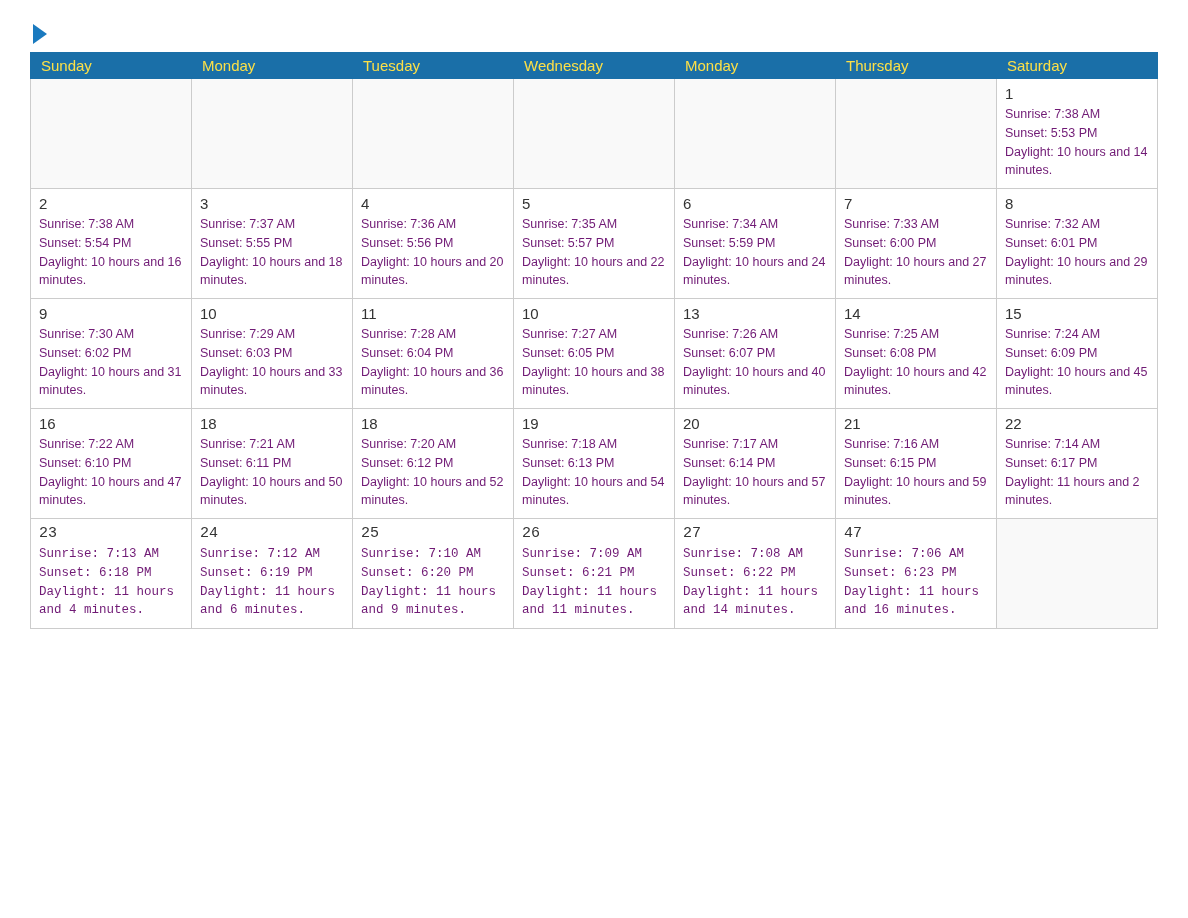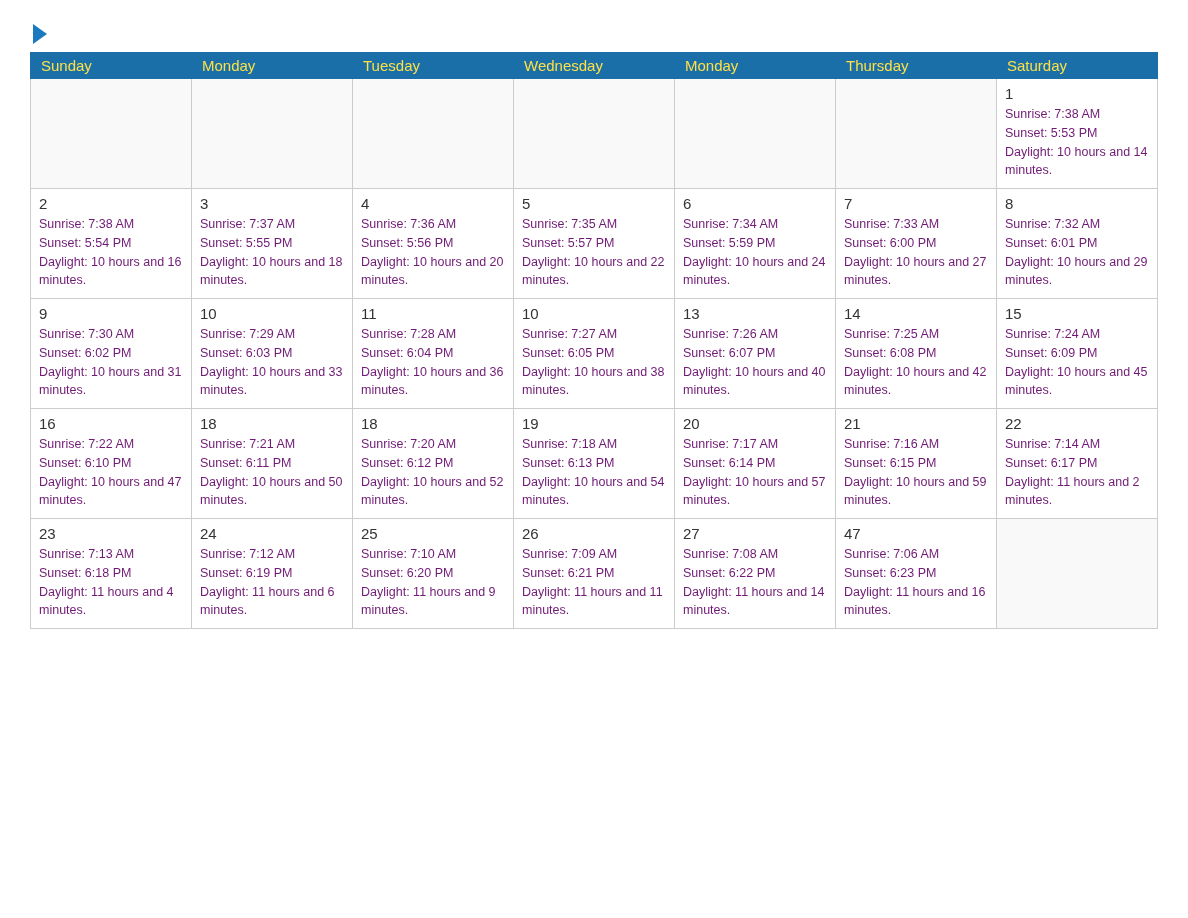--- a/index.html
+++ b/index.html
@@ -96,20 +96,21 @@
     .day-info {
       font-size: 12.5px;
       color: #701a75;
       line-height: 1.5;
     }
     .empty-cell {
       background: #f9f9f9;
     }
     .last-row td {
       height: 100px;
+      font-family: Liberation Mono, monospace;
     }
   </style>
 </head>
 <body>
 
 <div class="header">
   <div class="logo">
     <div class="logo-top">
       <span class="logo-general"></span>
       <div class="logo-arrow"></div>

